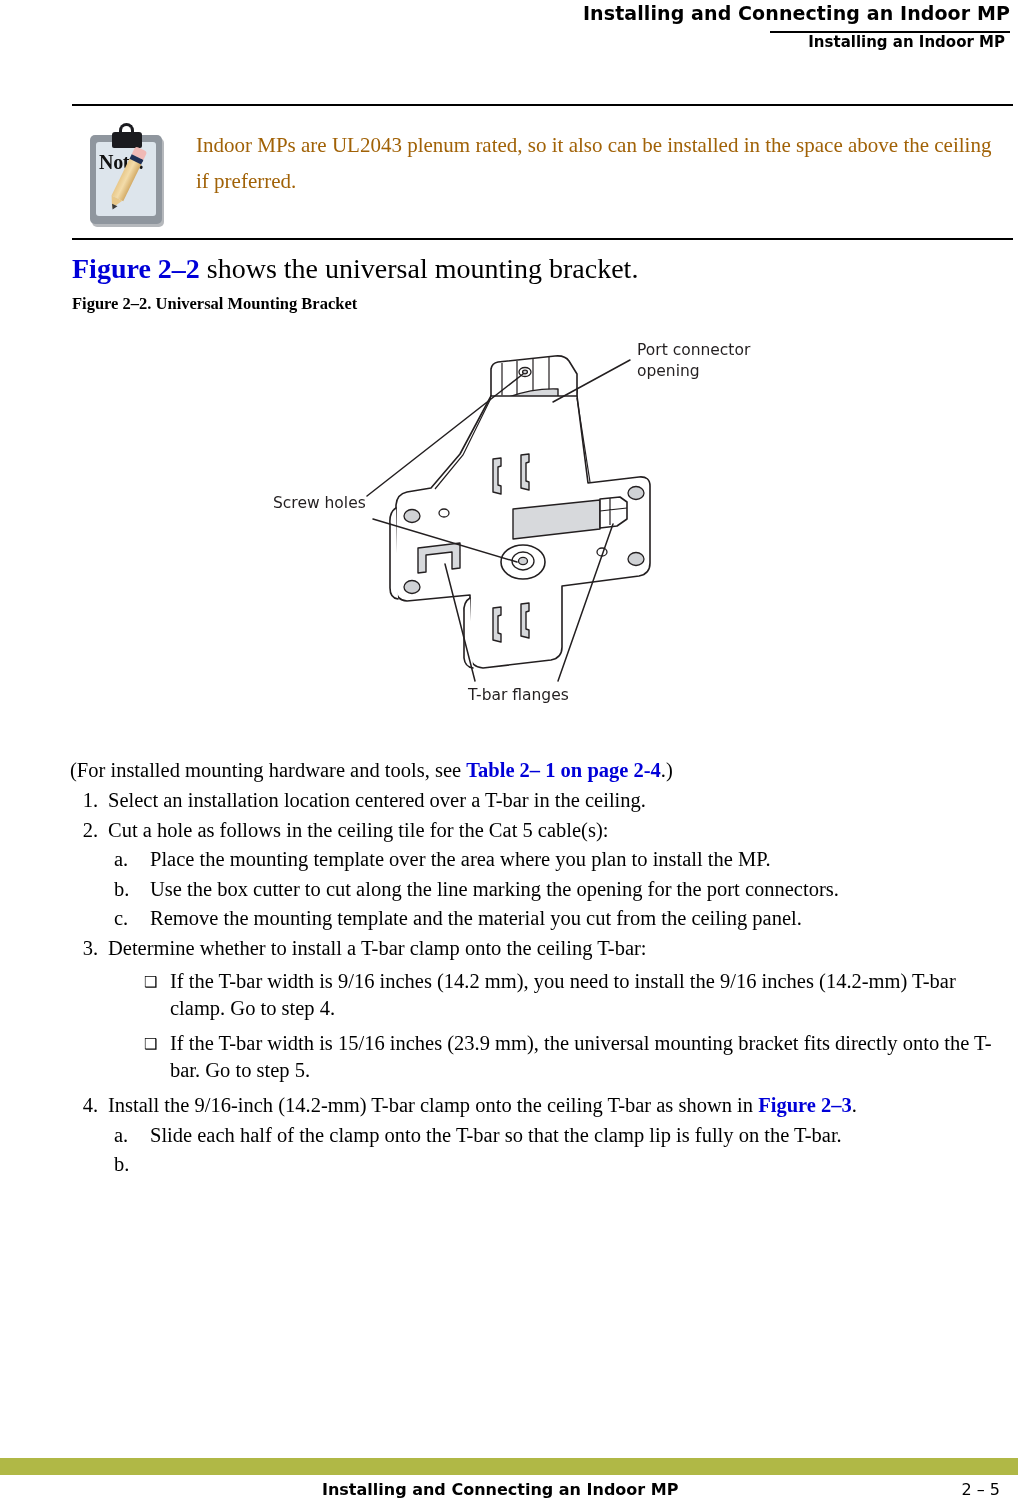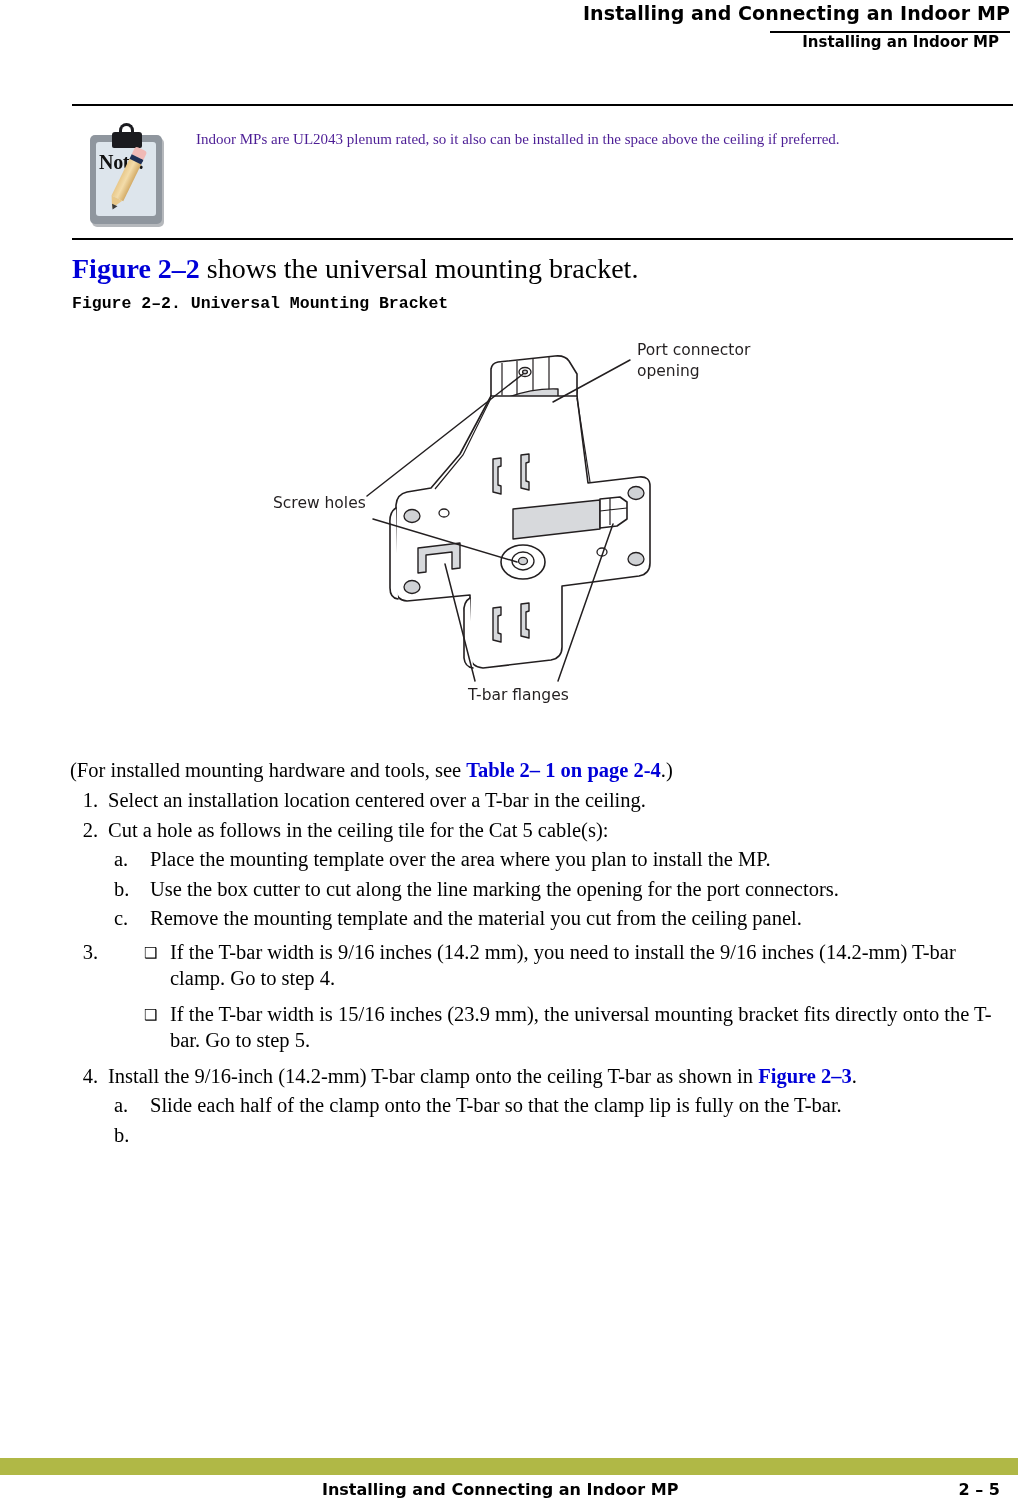--- a/index.html
+++ b/index.html
@@ -32,21 +32,21 @@
   .hdr-rule {
     position: absolute;
     right: 8px;
     top: 31px;
     width: 240px;
     height: 2px;
     background: #000;
   }
   .hdr-sub {
     position: absolute;
-    right: 19px;
+    right: 13px;
     top: 33px;
     font-family: "DejaVu Sans", "Liberation Sans", sans-serif;
     font-weight: bold;
     font-size: 15px;
     color: #000;
     white-space: nowrap;
   }
 
   
   .note-box {
@@ -64,24 +64,24 @@
     align-items: flex-start;
     padding-top: 13px;
   }
   .note-icon-wrap {
     width: 124px;
     flex: 0 0 124px;
     position: relative;
     height: 112px;
   }
   .note-text {
-    font-size: 15px;
-    line-height: 24px;
+    font-size: 21px;
+    line-height: 36px;
     padding-top: 8px;
-    color: #4c1d95;
+    color: #a16207;
     max-width: 800px;
   }
 
   
   .clip {
     position: absolute;
     left: 18px;
     top: 8px;
     width: 72px;
     height: 97px;
@@ -199,21 +199,21 @@
     top: 256px;
     font-size: 28px;
     line-height: 26px;
   }
   .xref { color: #0000d8; font-weight: bold; }
 
   .fig-caption {
     position: absolute;
     left: 72px;
     top: 294px;
-    font-family: Liberation Mono, monospace;
+    font-family: Liberation Serif, serif;
     font-weight: bold;
     font-size: 16.5px;
     color: #000;
   }
 
   
   .figure {
     position: absolute;
     left: 255px;
     top: 336px;
@@ -305,21 +305,21 @@
     font-family: "DejaVu Sans", "Liberation Sans", sans-serif;
     font-weight: bold;
     font-size: 16px;
     color: #000;
   }
   .footer-right {
     position: absolute;
     right: 18px;
     top: 1480px;
     font-family: "DejaVu Sans", "Liberation Sans", sans-serif;
-    font-weight: bold;
+    font-weight: normal;
     font-size: 16px;
     color: #000;
   }
 
   .fig-label {
     font-family: "DejaVu Sans", "Liberation Sans", sans-serif;
     font-size: 15.5px;
     fill: #231f20;
   }
 </style>
@@ -478,20 +478,21 @@
         </div>
         <div class="substep">
           <span class="marker">c.</span>
           <span>Remove the mounting template and the material you cut from the ceiling panel.</span>
         </div>
       </div>
     </div>
 
     <div class="step">
       <span class="marker">3.</span>
+      <span>Determine whether to install a T-bar clamp onto the ceiling T-bar:</span>
       <div class="bullets">
         <div class="bullet">
           <span class="marker">❑</span>
           <span>If the T-bar width is 9/16 inches (14.2 mm), you need to install the 9/16 inches (14.2-mm) T-bar clamp. Go to step 4.</span>
         </div>
         <div class="bullet">
           <span class="marker">❑</span>
           <span>If the T-bar width is 15/16 inches (23.9 mm), the universal mounting bracket fits directly onto the T-bar. Go to step 5.</span>
         </div>
       </div>

